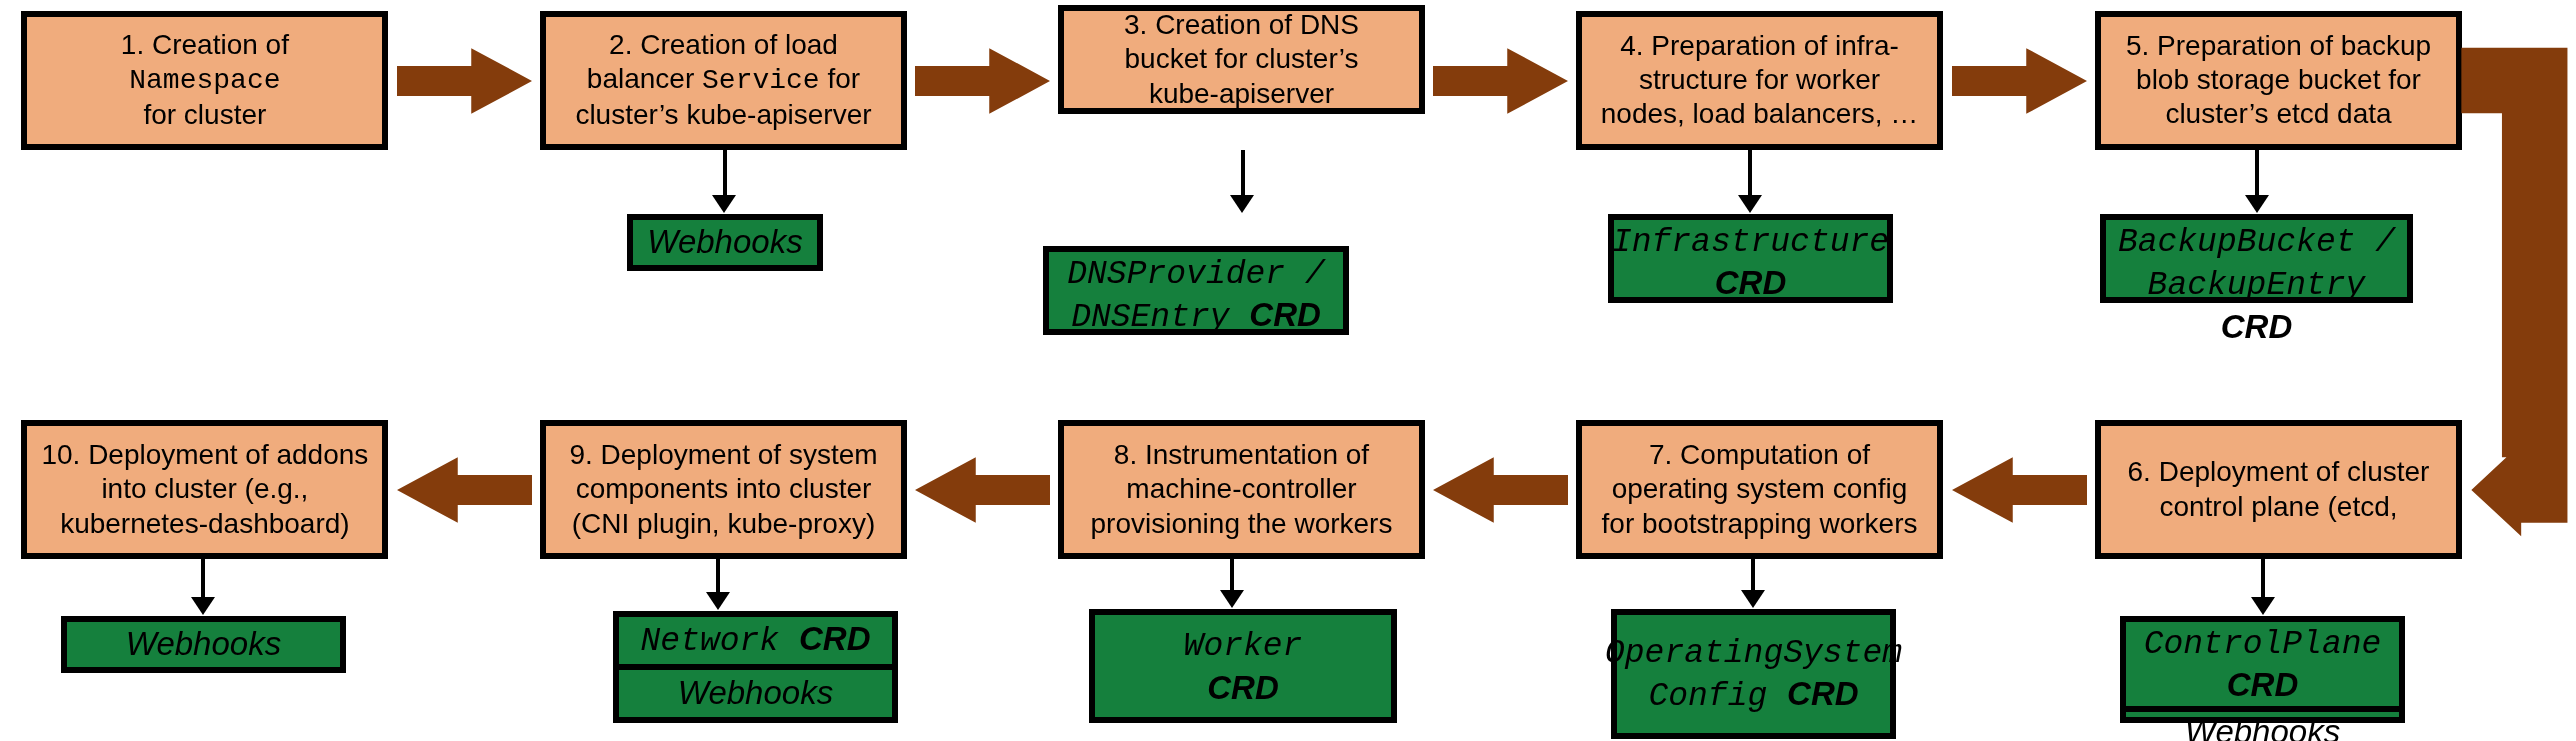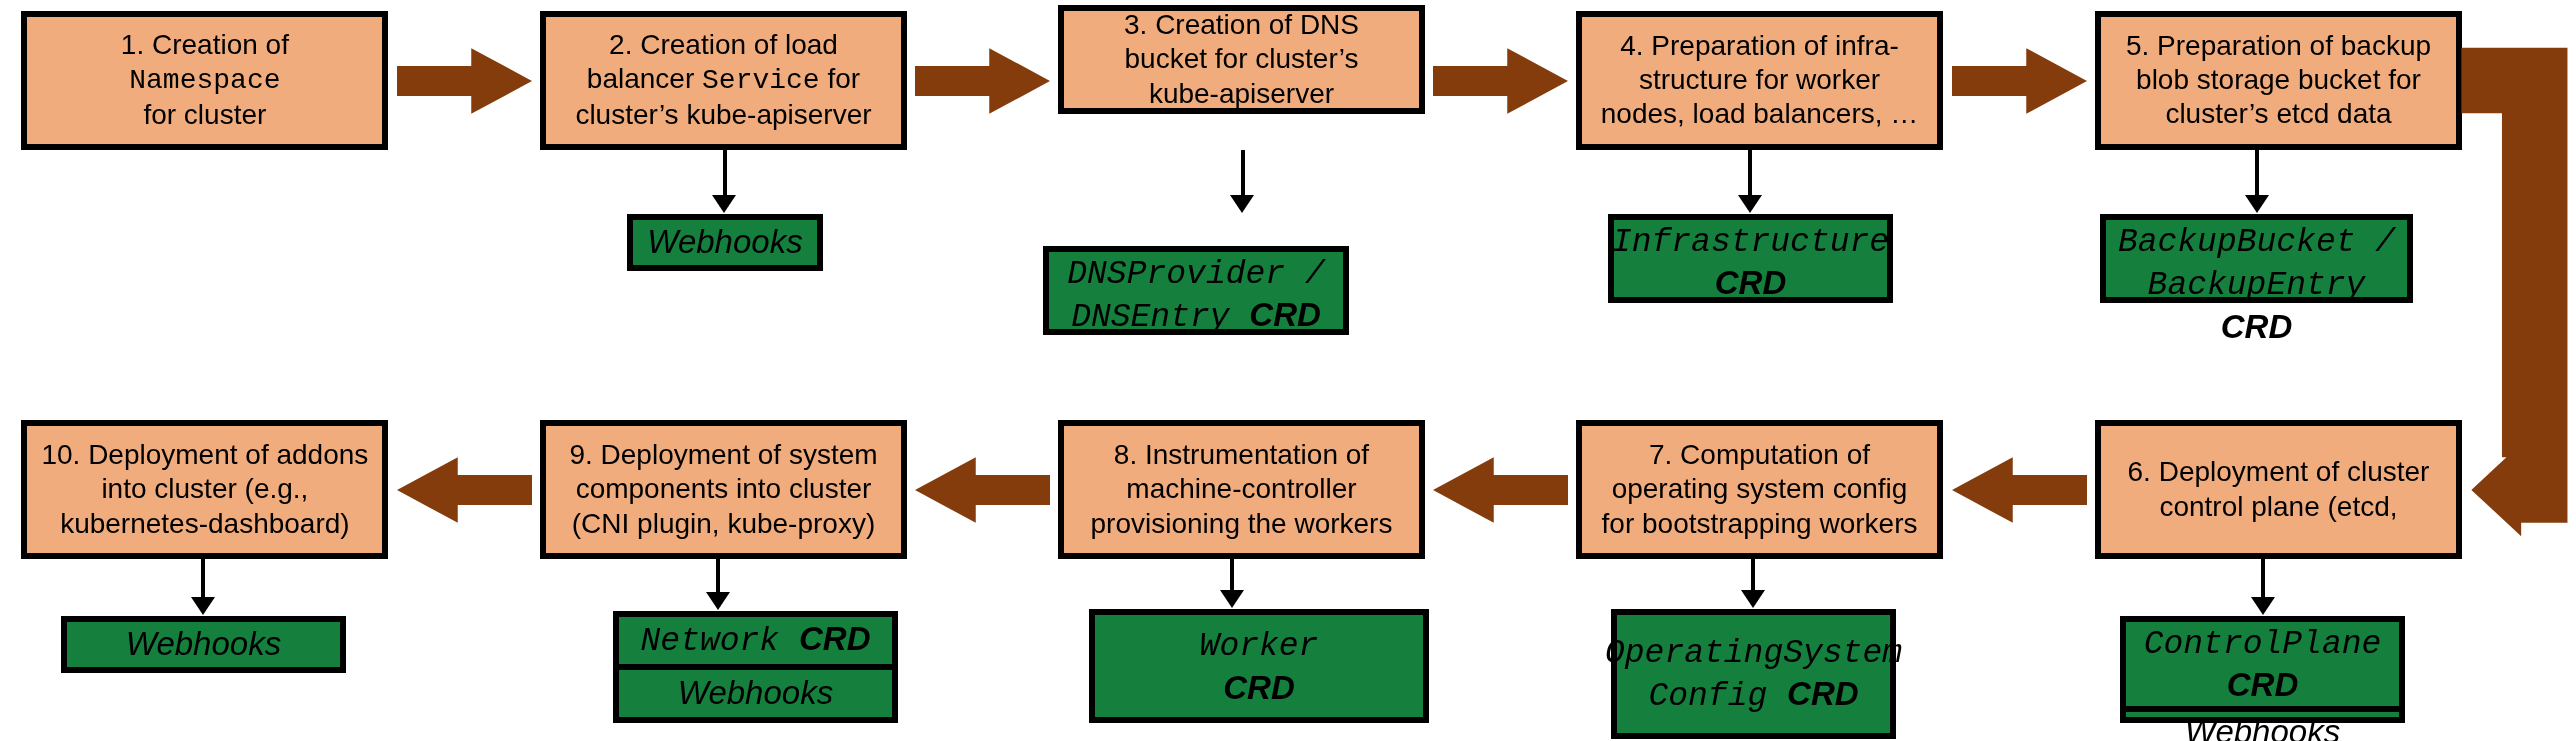--- a/index.html
+++ b/index.html
@@ -142,21 +142,21 @@
     </div>
     <div class="vline" style="left: 1751px; top: 559px; height: 31px;"></div>
     <div class="vhead" style="left: 1741px; top: 590px;"></div>
     <div class="node" style="left: 1058px; top: 420px; width: 367px; height: 139px;">
       <div class="txt">
         <div><span>8. Instrumentation of</span></div>
         <div><span>machine-controller</span></div>
         <div><span>provisioning the workers</span></div>
       </div>
     </div>
-    <div class="sub" style="left: 1089px; top: 609px; width: 340px; height: 114px;">
+    <div class="sub" style="left: 1089px; top: 609px; width: 308px; height: 114px;">
       <div class="subrow">
         <div>
           <div><span class="mono">Worker</span></div>
           <div><span class="crd">CRD</span></div>
         </div>
       </div>
     </div>
     <div class="vline" style="left: 1230px; top: 559px; height: 31px;"></div>
     <div class="vhead" style="left: 1220px; top: 590px;"></div>
     <div class="node" style="left: 540px; top: 420px; width: 367px; height: 139px;">

